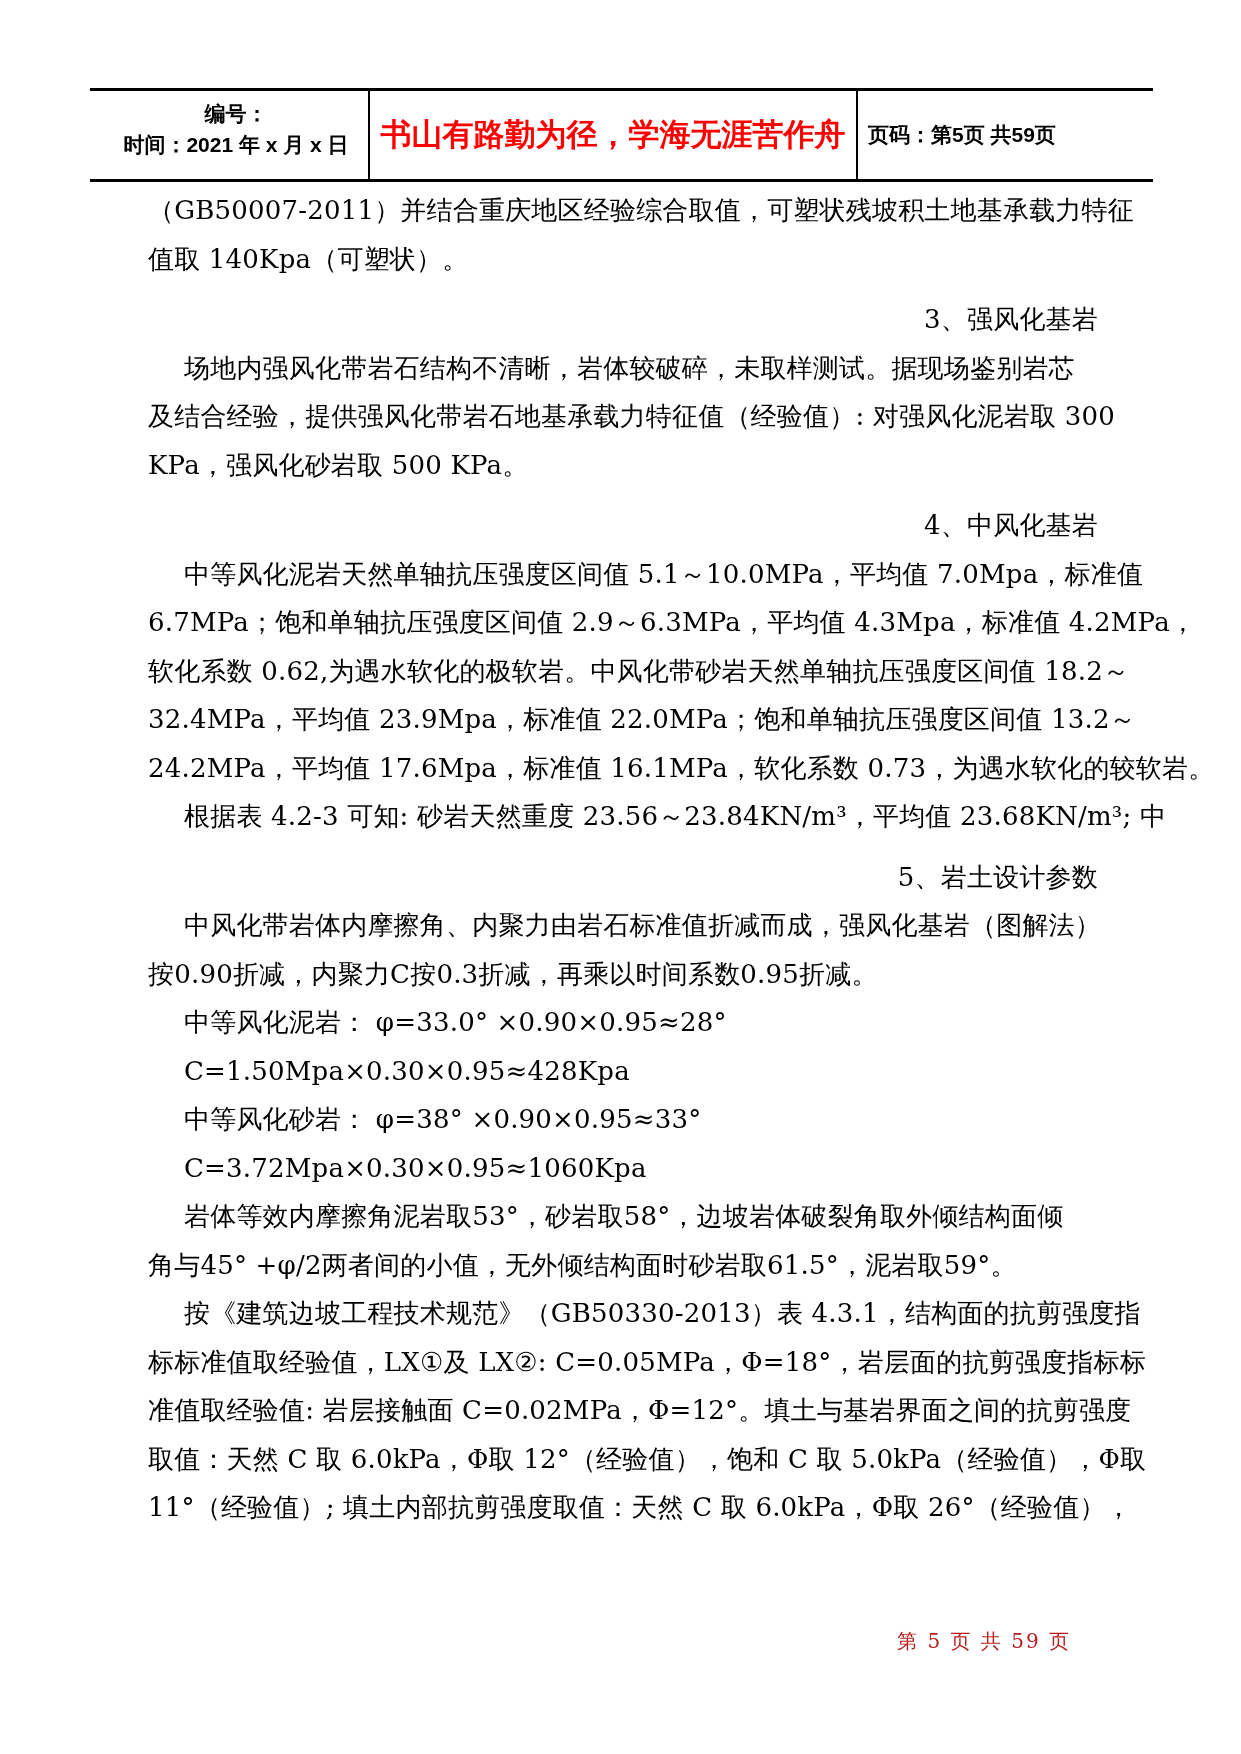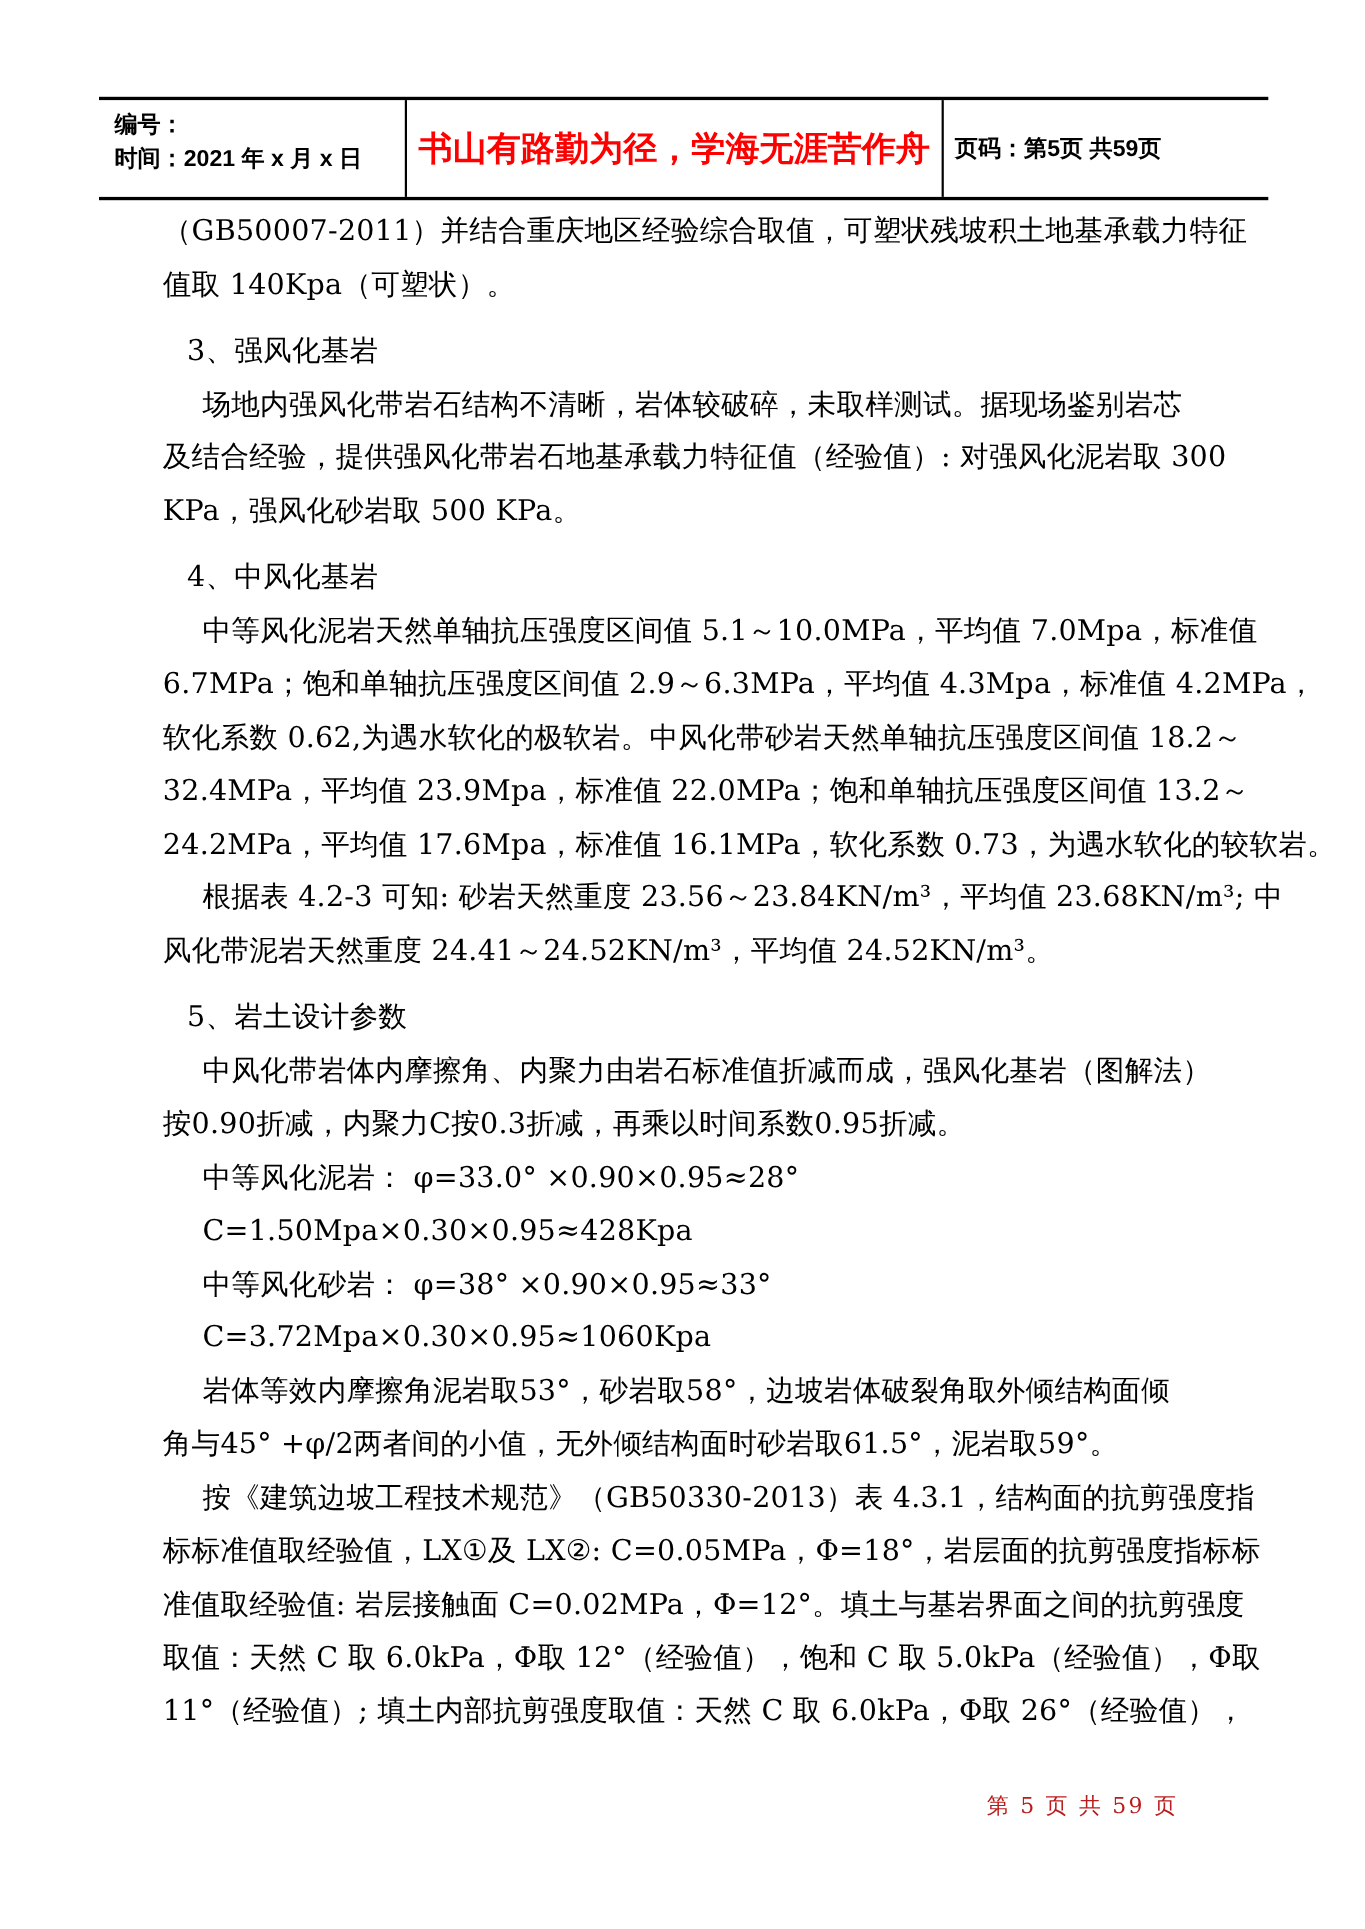--- a/index.html
+++ b/index.html
@@ -22,20 +22,21 @@
     position: absolute;
     left: 90px;
     top: 88px;
     width: 1063px;
     height: 94px;
     border-top: 3px solid #000;
     border-bottom: 3px solid #000;
     display: flex;
     box-sizing: border-box;
     background: #ffffff;
+    text-align: center;
   }
   .header-cell {
     box-sizing: border-box;
     height: 100%;
   }
   .header-cell.meta {
     width: 280px;
     border-right: 2px solid #000;
     padding: 7px 0 0 14px;
     font-family: "Liberation Sans", sans-serif;
@@ -73,21 +74,21 @@
     top: 186px;
     width: 950px;
   }
   .doc-line {
     font-size: 26px;
     line-height: 48.5px;
     height: 48.5px;
     white-space: nowrap;
     letter-spacing: 0.2px;
   }
-  .doc-line.i1 { padding-left: 22px; margin-top: 12px; }
+  .doc-line.i1 { padding-left: 22px; margin-top: 12px; text-align: right; }
   .doc-line.i2 { padding-left: 36px; }
 
   
   .page-footer {
     position: absolute;
     top: 1628px;
     right: 170px;
     font-size: 20px;
     color: #b91c1c;
     font-family: "DejaVu Serif", serif;
@@ -120,21 +121,20 @@
       <div class="doc-line i2">场地内强风化带岩石结构不清晰，岩体较破碎，未取样测试。据现场鉴别岩芯</div>
       <div class="doc-line">及结合经验，提供强风化带岩石地基承载力特征值（经验值）: 对强风化泥岩取 300</div>
       <div class="doc-line">KPa，强风化砂岩取 500 KPa。</div>
       <div class="doc-line i1">4、中风化基岩</div>
       <div class="doc-line i2">中等风化泥岩天然单轴抗压强度区间值 5.1～10.0MPa，平均值 7.0Mpa，标准值</div>
       <div class="doc-line">6.7MPa；饱和单轴抗压强度区间值 2.9～6.3MPa，平均值 4.3Mpa，标准值 4.2MPa，</div>
       <div class="doc-line">软化系数 0.62,为遇水软化的极软岩。中风化带砂岩天然单轴抗压强度区间值 18.2～</div>
       <div class="doc-line">32.4MPa，平均值 23.9Mpa，标准值 22.0MPa；饱和单轴抗压强度区间值 13.2～</div>
       <div class="doc-line">24.2MPa，平均值 17.6Mpa，标准值 16.1MPa，软化系数 0.73，为遇水软化的较软岩。</div>
       <div class="doc-line i2">根据表 4.2-3 可知: 砂岩天然重度 23.56～23.84KN/m³，平均值 23.68KN/m³; 中</div>
-      <div class="doc-line">风化带泥岩天然重度 24.41～24.52KN/m³，平均值 24.52KN/m³。</div>
       <div class="doc-line i1">5、岩土设计参数</div>
       <div class="doc-line i2">中风化带岩体内摩擦角、内聚力由岩石标准值折减而成，强风化基岩（图解法）</div>
       <div class="doc-line">按0.90折减，内聚力C按0.3折减，再乘以时间系数0.95折减。</div>
       <div class="doc-line i2">中等风化泥岩： φ=33.0° ×0.90×0.95≈28°</div>
       <div class="doc-line i2">C=1.50Mpa×0.30×0.95≈428Kpa</div>
       <div class="doc-line i2">中等风化砂岩： φ=38° ×0.90×0.95≈33°</div>
       <div class="doc-line i2">C=3.72Mpa×0.30×0.95≈1060Kpa</div>
       <div class="doc-line i2">岩体等效内摩擦角泥岩取53°，砂岩取58°，边坡岩体破裂角取外倾结构面倾</div>
       <div class="doc-line">角与45° +φ/2两者间的小值，无外倾结构面时砂岩取61.5°，泥岩取59°。</div>
       <div class="doc-line i2">按《建筑边坡工程技术规范》（GB50330-2013）表 4.3.1，结构面的抗剪强度指</div>

